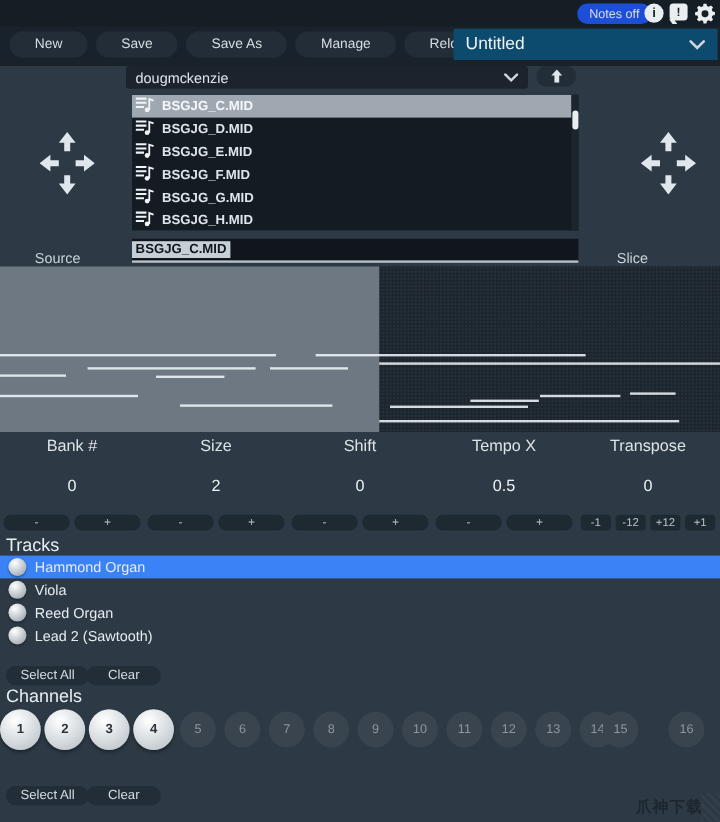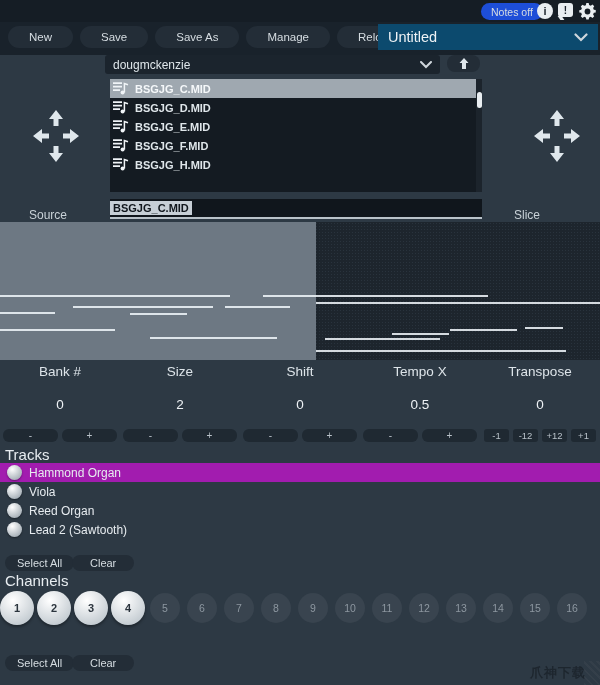--- a/index.html
+++ b/index.html
@@ -65,21 +65,21 @@
   .pbtns{position:absolute;top:69px;width:100%;display:flex;justify-content:center;gap:4px;}
   .pbtn{width:55px;height:13px;border-radius:6px;background:#1f2932;color:#b9c2c9;font-size:10px;
         display:flex;align-items:center;justify-content:center;cursor:pointer;}
   .mini{width:25px;height:13px;border-radius:3px;background:#1f2932;color:#b9c2c9;font-size:9.5px;
         display:flex;align-items:center;justify-content:center;cursor:pointer;}
 
   
   .h-section{position:absolute;left:5px;font-size:15px;color:#e8edf1;}
   .trow{position:absolute;left:0;width:600px;height:19px;display:flex;align-items:center;
         cursor:pointer;}
-  .trow.sel{background:#a21caf;}
+  .trow.sel{background:#3b82f6;}
   .ball{width:15px;height:15px;border-radius:50%;margin-left:7px;
         background:radial-gradient(circle at 35% 28%,#ffffff,#a9b2b9 75%);box-shadow:0 1px 2px rgba(0,0,0,.4);}
   .tname{margin-left:7px;font-size:12px;color:#e6ebef;}
   .smallbtn{position:absolute;height:16px;border-radius:8px;font-size:11px;padding:0 12px;}
 
   
   .chrow{position:absolute;left:0;top:591px;width:600px;height:38px;}
   .chan{position:absolute;border-radius:50%;display:flex;align-items:center;justify-content:center;
         cursor:pointer;}
   .chan.on{width:34px;height:34px;top:0;color:#2b343d;font-size:11px;font-weight:bold;
@@ -175,20 +175,30 @@
       </div>
       <div class="frow">
         <div class="ficon"><svg width="16" height="14" viewBox="0 0 16 14">
             <g stroke="#f0f4f7" stroke-width="1.7">
               <path d="M0 2.2h9M0 5.7h9M0 9.2h7"></path>
             </g>
             <circle cx="9.6" cy="11.6" r="2" fill="#f0f4f7"></circle>
             <path d="M11.4 11.6V2.6l3.6 1.2" stroke="#f0f4f7" stroke-width="1.5" fill="none"></path>
           </svg></div>
         <div class="flabel">BSGJG_F.MID</div>
+      </div>
+      <div class="frow">
+        <div class="ficon"><svg width="16" height="14" viewBox="0 0 16 14">
+            <g stroke="#f0f4f7" stroke-width="1.7">
+              <path d="M0 2.2h9M0 5.7h9M0 9.2h7"></path>
+            </g>
+            <circle cx="9.6" cy="11.6" r="2" fill="#f0f4f7"></circle>
+            <path d="M11.4 11.6V2.6l3.6 1.2" stroke="#f0f4f7" stroke-width="1.5" fill="none"></path>
+          </svg></div>
+        <div class="flabel">BSGJG_G.MID</div>
       </div>
       <div class="frow">
         <div class="ficon"><svg width="16" height="14" viewBox="0 0 16 14">
             <g stroke="#f0f4f7" stroke-width="1.7">
               <path d="M0 2.2h9M0 5.7h9M0 9.2h7"></path>
             </g>
             <circle cx="9.6" cy="11.6" r="2" fill="#f0f4f7"></circle>
             <path d="M11.4 11.6V2.6l3.6 1.2" stroke="#f0f4f7" stroke-width="1.5" fill="none"></path>
           </svg></div>
         <div class="flabel">BSGJG_H.MID</div>
@@ -326,21 +336,21 @@
       <div class="chan off" style="left: 150px;">5</div>
       <div class="chan off" style="left: 187px;">6</div>
       <div class="chan off" style="left: 224px;">7</div>
       <div class="chan off" style="left: 261px;">8</div>
       <div class="chan off" style="left: 298px;">9</div>
       <div class="chan off" style="left: 335px;">10</div>
       <div class="chan off" style="left: 372px;">11</div>
       <div class="chan off" style="left: 409px;">12</div>
       <div class="chan off" style="left: 446px;">13</div>
       <div class="chan off" style="left: 483px;">14</div>
-      <div class="chan off" style="left: 520px;">15</div>
+      <div class="chan off" style="left: 502px;">15</div>
       <div class="chan off" style="left: 557px;">16</div>
     </div>
   <div class="pill smallbtn" style="left:5px;top:655px;">Select All</div>
   <div class="pill smallbtn" style="left:72px;top:655px;padding:0 18px;">Clear</div>
 
   <div class="wmark">爪神下载</div>
   <div class="wmark-stripes"></div>
 </div>
 
 </body></html>

